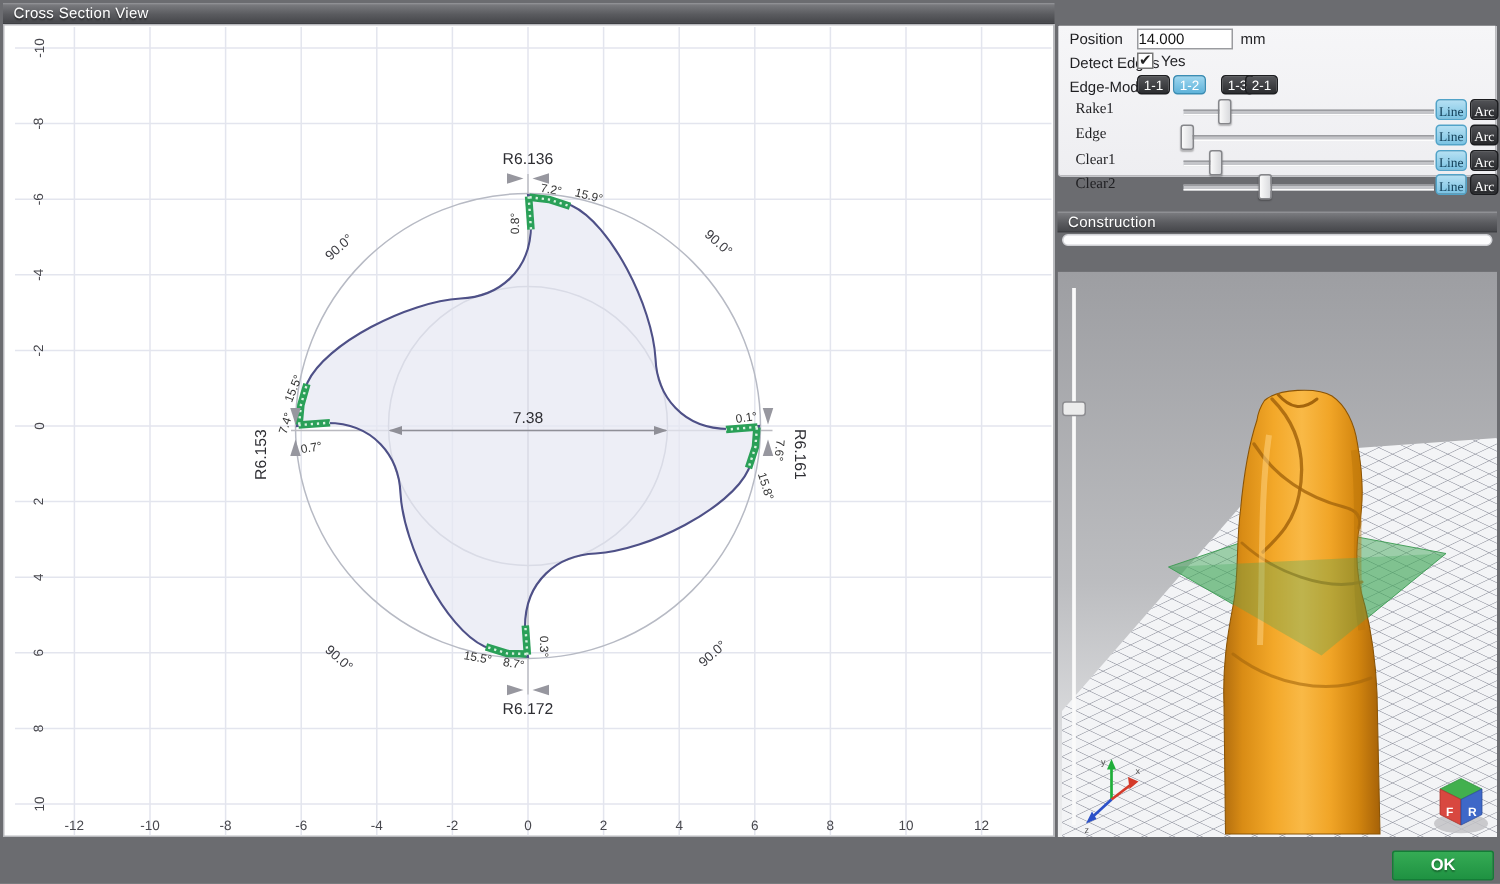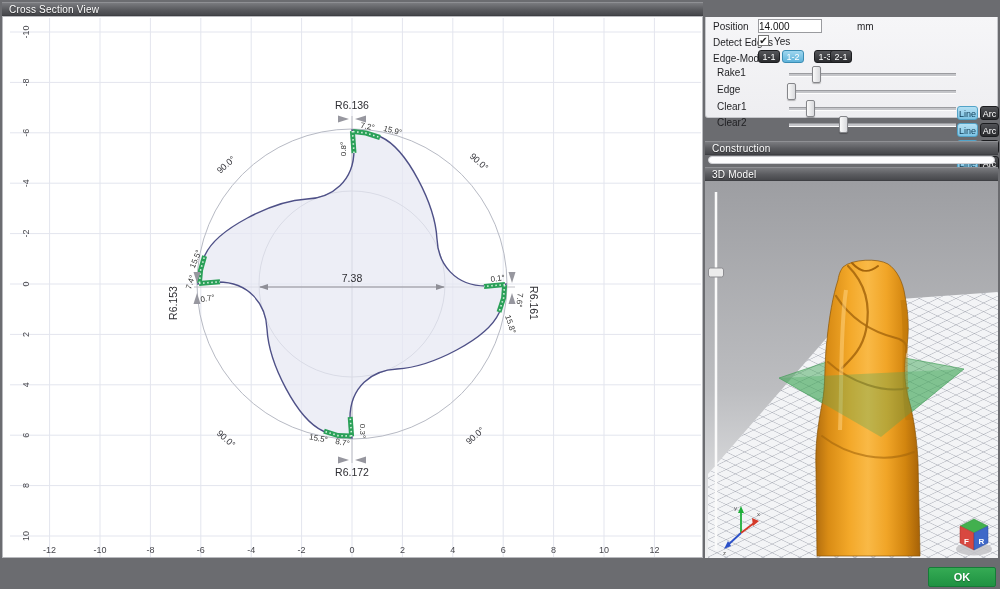--- a/index.html
+++ b/index.html
@@ -15,38 +15,38 @@
             border:1px solid #b9babe;box-sizing:border-box;}
   #plot{position:absolute;left:0;top:0;}
   #set-hdr{left:705px;top:3px;width:293px;}
   #set-body{position:absolute;left:705px;top:17px;width:293px;height:101px;
             background:linear-gradient(#f6f6f8,#eeeef1);border:1px solid #c6c7cb;
             border-top:none;box-sizing:border-box;border-radius:0 0 3px 3px;}
   .flabel{position:absolute;left:7px;font-size:10px;color:#1f1f22;}
   #pos-input{position:absolute;left:52px;top:2px;width:62px;height:12px;border:1px solid #9a9b9f;
              background:#fff;font-size:10px;font-family:"Liberation Sans",sans-serif;
              text-align:left;padding:0;color:#111;}
-  #pos-unit{position:absolute;left:121px;top:4px;font-size:10px;color:#1f1f22;margin-left:30px;}
+  #pos-unit{position:absolute;left:121px;top:4px;font-size:10px;color:#1f1f22;}
   #chk{position:absolute;left:52px;top:18px;width:11px;height:11px;background:#fff;
        border:1px solid #777;box-sizing:border-box;font-size:10px;line-height:10px;
        text-align:center;color:#222;}
   #chk-label{position:absolute;left:68px;top:19px;font-size:10px;color:#1f1f22;}
   .em-btn{position:absolute;top:33px;width:22px;height:13px;border-radius:3px;
           background:linear-gradient(#55565a,#2c2d30);border:1px solid #1d1e21;
           color:#fff;font-size:9px;text-align:center;line-height:13px;box-sizing:border-box;}
   .em-btn.selected{background:linear-gradient(#9ed6ef,#5fb3da);border:1px solid #3b8db4;}
-  .srow{position:absolute;left:0;width:293px;height:17px;}
+  .srow{position:absolute;left:0;width:293px;height:17px;font-family:Liberation Serif, serif;}
   .slbl{position:absolute;left:11px;top:2px;font-size:10px;color:#1f1f22;}
   .track{position:absolute;left:83px;top:8px;width:167px;height:2px;background:#c4c5c9;
          border-bottom:1px solid #fdfdfd;border-top:1px solid #9b9ca0;}
   .thumb{position:absolute;top:-8px;width:9px;height:17px;margin-left:-5px;border-radius:2px;
          background:linear-gradient(90deg,#fafafa,#d9dadd);border:1px solid #85868a;
          box-sizing:border-box;box-shadow:0 1px 1px rgba(0,0,0,.25);}
   .sbtn{position:absolute;top:1px;height:14px;border-radius:3px;font-size:9px;text-align:center;
-        line-height:14px;box-sizing:border-box;margin-top:40px;}
+        line-height:14px;box-sizing:border-box;}
   .sbtn.line{left:251px;width:21px;background:linear-gradient(#b5e0f3,#7cc3e3);
              border:1px solid #52a3c8;color:#103c55;}
   .sbtn.arc{left:274px;width:19px;background:linear-gradient(#515256,#28292c);
             border:1px solid #1b1c1f;color:#fff;}
   #con-hdr{left:705px;top:141px;width:293px;}
   #con-bar{position:absolute;left:708px;top:156px;width:287px;height:8px;background:#fdfdfe;
            border:1px solid #cfd0d4;border-radius:4px;box-sizing:border-box;}
   #m3d-hdr{left:705px;top:167px;width:293px;}
   #m3d-body{position:absolute;left:705px;top:181px;width:293px;height:377px;overflow:hidden;}
   #ok-btn{position:absolute;left:928px;top:567px;width:68px;height:20px;
@@ -247,23 +247,20 @@
       <span class="sbtn line">Line</span>
       <span class="sbtn arc">Arc</span>
     </div>
   </div>
 
   <div class="hdr" id="con-hdr">
     <span>Construction</span>
   </div>
   <div id="con-bar"></div>
 
-  <div class="hdr" id="m3d-hdr">
-    <span>3D Model</span>
-  </div>
   <div id="m3d-body">
     <svg width="293" height="377" viewBox="705 181 293 377">
       <defs>
         <linearGradient id="bg3d" x1="0" y1="0" x2="0" y2="1">
           <stop offset="0" stop-color="#9d9ea2"></stop>
             <stop offset="0.55" stop-color="#bcbdc0"></stop>
           <stop offset="0.9" stop-color="#e4e5e7"></stop>
             <stop offset="1" stop-color="#eff0f1"></stop>
         </linearGradient>
         <pattern id="diag" width="10" height="10" patternUnits="userSpaceOnUse" patternTransform="scale(1.3,0.62) rotate(45)">

